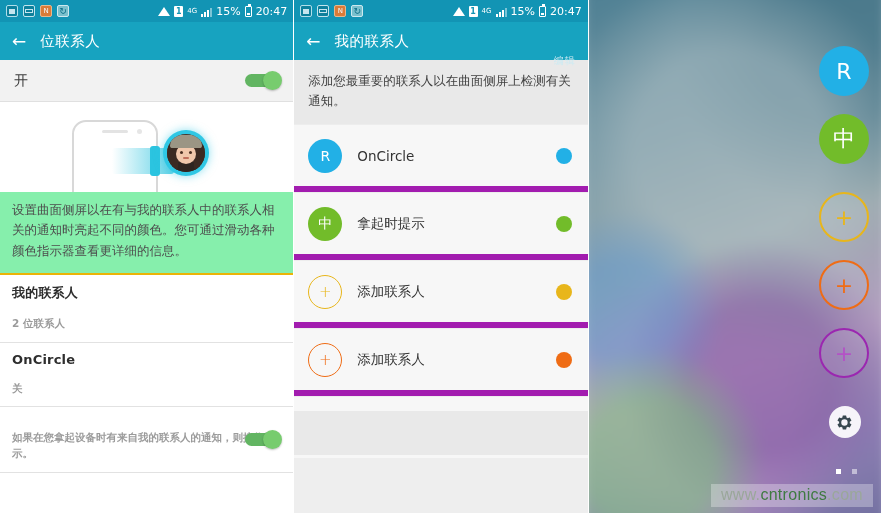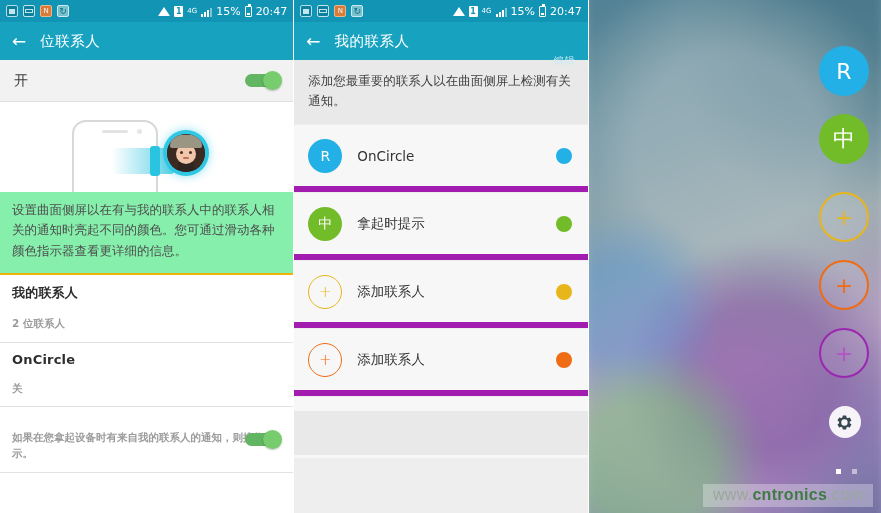--- a/index.html
+++ b/index.html
@@ -188,21 +188,21 @@
   .ec-dots { position:absolute; right:24px; display:flex; gap:11px; }
   .ec-dots i { width:5px; height:5px; background:#ffffff; display:block; }
   .ec-dots i.dim { opacity:.5; }
 
   .watermark {
     position:absolute; right:8px; bottom:6px;
     background:rgba(255,255,255,.30); padding:2px 10px 3px 10px;
     font-size:16px; letter-spacing:.3px; color:#9aa79a;
     font-family:"Liberation Sans",sans-serif;
   }
-  .watermark b { color:#3f7a42; font-weight:bold; }
+  .watermark b { color:#3f7a42; font-weight:normal; }
 
   .divider-v { width:1px; background:#ffffff; height:513px; flex:0 0 auto; }
 </style>
 </head>
 <body>
 
 <div class="stage">
 
   <div class="panel p1">
 

